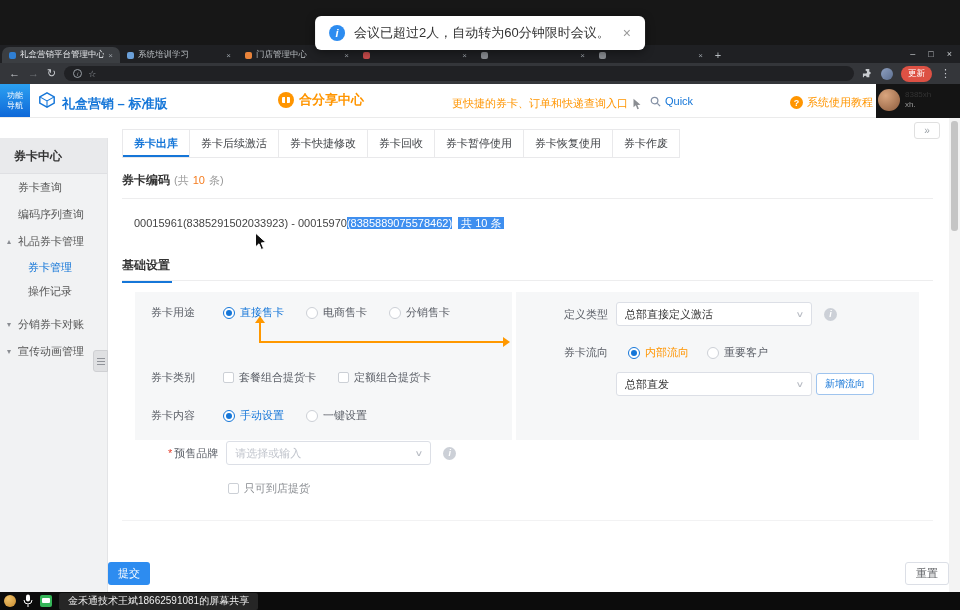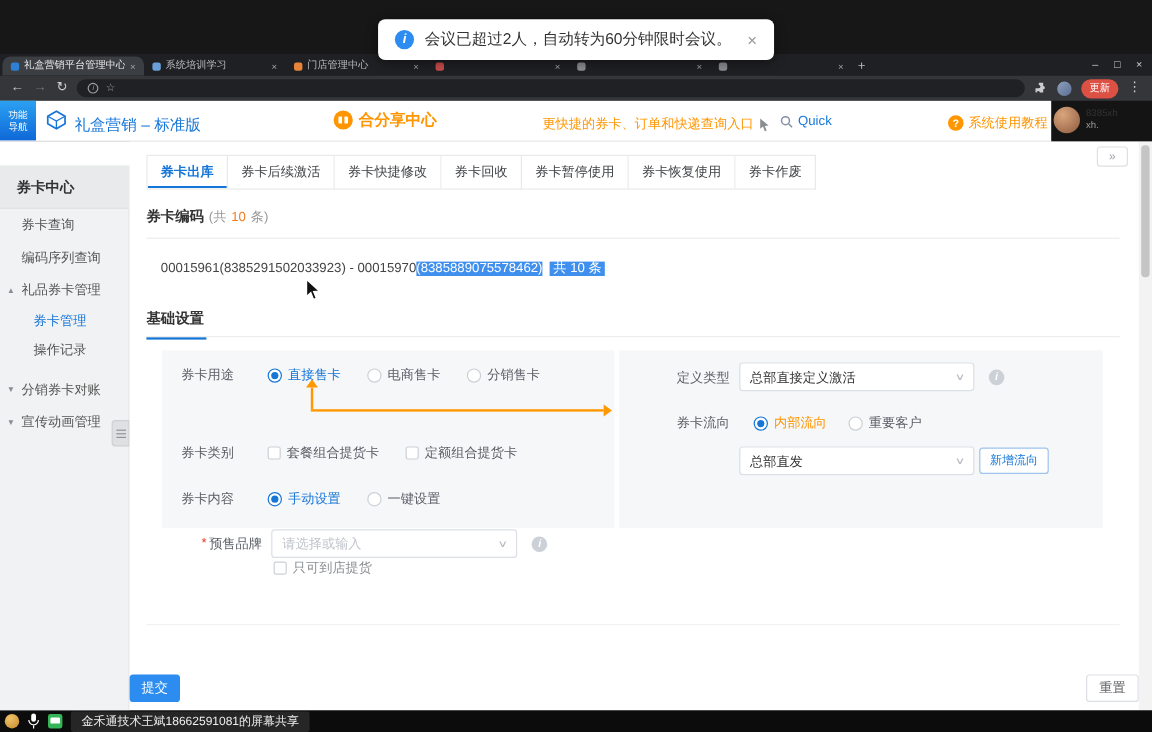--- a/index.html
+++ b/index.html
@@ -43,21 +43,21 @@
   .urlpill .star { color:#9aa0a6; font-size:9px; }
   .avatar-mini { width:12px; height:12px; border-radius:50%; background:linear-gradient(135deg,#8ea0c0,#5d6f90); flex:none; }
   .update-pill { background:#dd5144; color:#fff; font-size:8.5px; border-radius:8px; padding:2px 7px; white-space:nowrap; }
 
   
   .appheader { position:absolute; left:0; top:84px; width:876px; height:34px; background:#fff; border-bottom:1px solid #ebebeb; }
   .navbtn { position:absolute; left:0; top:0; width:30px; height:33px;
             background:linear-gradient(180deg,#2ba1f2,#0f68d8); color:#fff; font-size:8px; line-height:1.25;
             display:flex; flex-direction:column; align-items:center; justify-content:center; cursor:pointer; }
   .brandlogo { position:absolute; left:38px; top:7px; }
-  .brandtext { position:absolute; left:62px; top:11px; font-size:13px; font-weight:normal; color:#1576d8; white-space:nowrap; }
+  .brandtext { position:absolute; left:62px; top:11px; font-size:13px; font-weight:bold; color:#1576d8; white-space:nowrap; }
   .sharecenter { position:absolute; left:278px; top:7px; display:flex; align-items:center; gap:5px; }
   .sharecenter .txt { font-size:13px; font-weight:bold; color:#ff9500; white-space:nowrap; }
   .gift-ic { width:16px; height:16px; border-radius:50%; background:#ff9500; position:relative; flex:none; }
   .gift-ic::after { content:""; position:absolute; left:4px; top:5px; width:8px; height:6px; background:#fff; border-radius:1px; }
   .gift-ic::before { content:""; position:absolute; left:7px; top:3px; width:2px; height:10px; background:#ff9500; z-index:1; }
   .entrytext { position:absolute; left:452px; top:12px; font-size:11px; color:#ff9500; white-space:nowrap; display:flex; gap:4px; align-items:center; }
   .quick { position:absolute; left:650px; top:11px; display:flex; align-items:center; gap:4px; font-size:11px; color:#1576d8; }
   .tutorial { position:absolute; left:790px; top:11px; display:flex; align-items:center; gap:4px; font-size:11px; color:#ff9500; white-space:nowrap; }
   .tut-ic { width:13px; height:13px; border-radius:50%; background:#ff9500; color:#fff; font-size:9px; font-weight:bold;
             display:flex; align-items:center; justify-content:center; flex:none; }
@@ -406,21 +406,21 @@
       <div class="frow" style="left:60px; top:323px;">
         <span class="req">*</span>
         <span class="flabel" style="margin-right:8px;">预售品牌</span>
         <div class="sel-box" style="width:205px;">
           <span class="ph">请选择或输入</span>
           <span class="chev">∨</span>
         </div>
         <span class="info-dot">i</span>
       </div>
 
-      <div class="frow" style="left:120px; top:348px;text-align:center;">
+      <div class="frow" style="left:120px; top:363px;text-align:center;">
         <label class="opt">
           <span class="cb"></span>
           <span class="txt gray">只可到店提货</span>
         </label>
       </div>
 
       <div class="divider d3"></div>
 
       <div class="footer-btns">
         <button class="btn-primary">提交</button>

